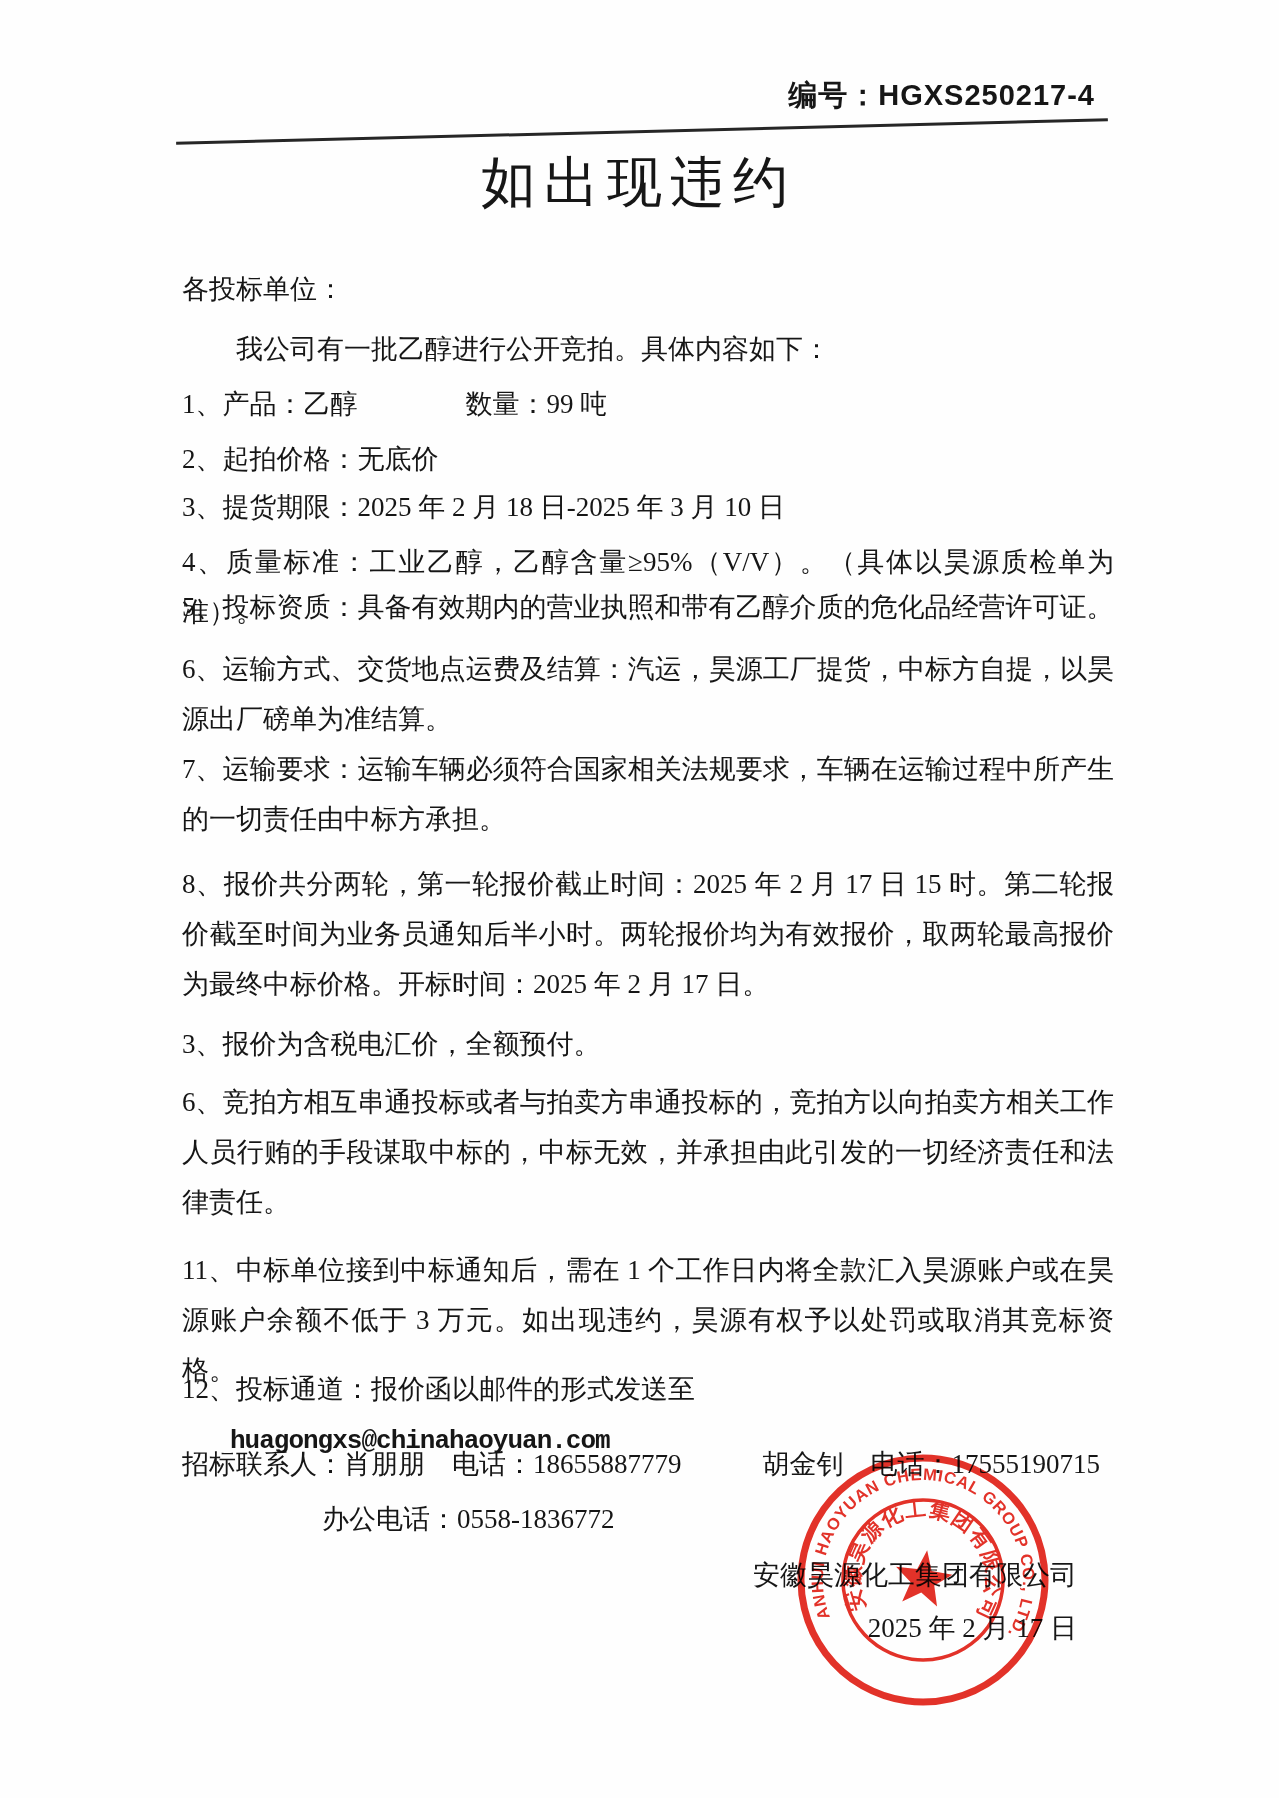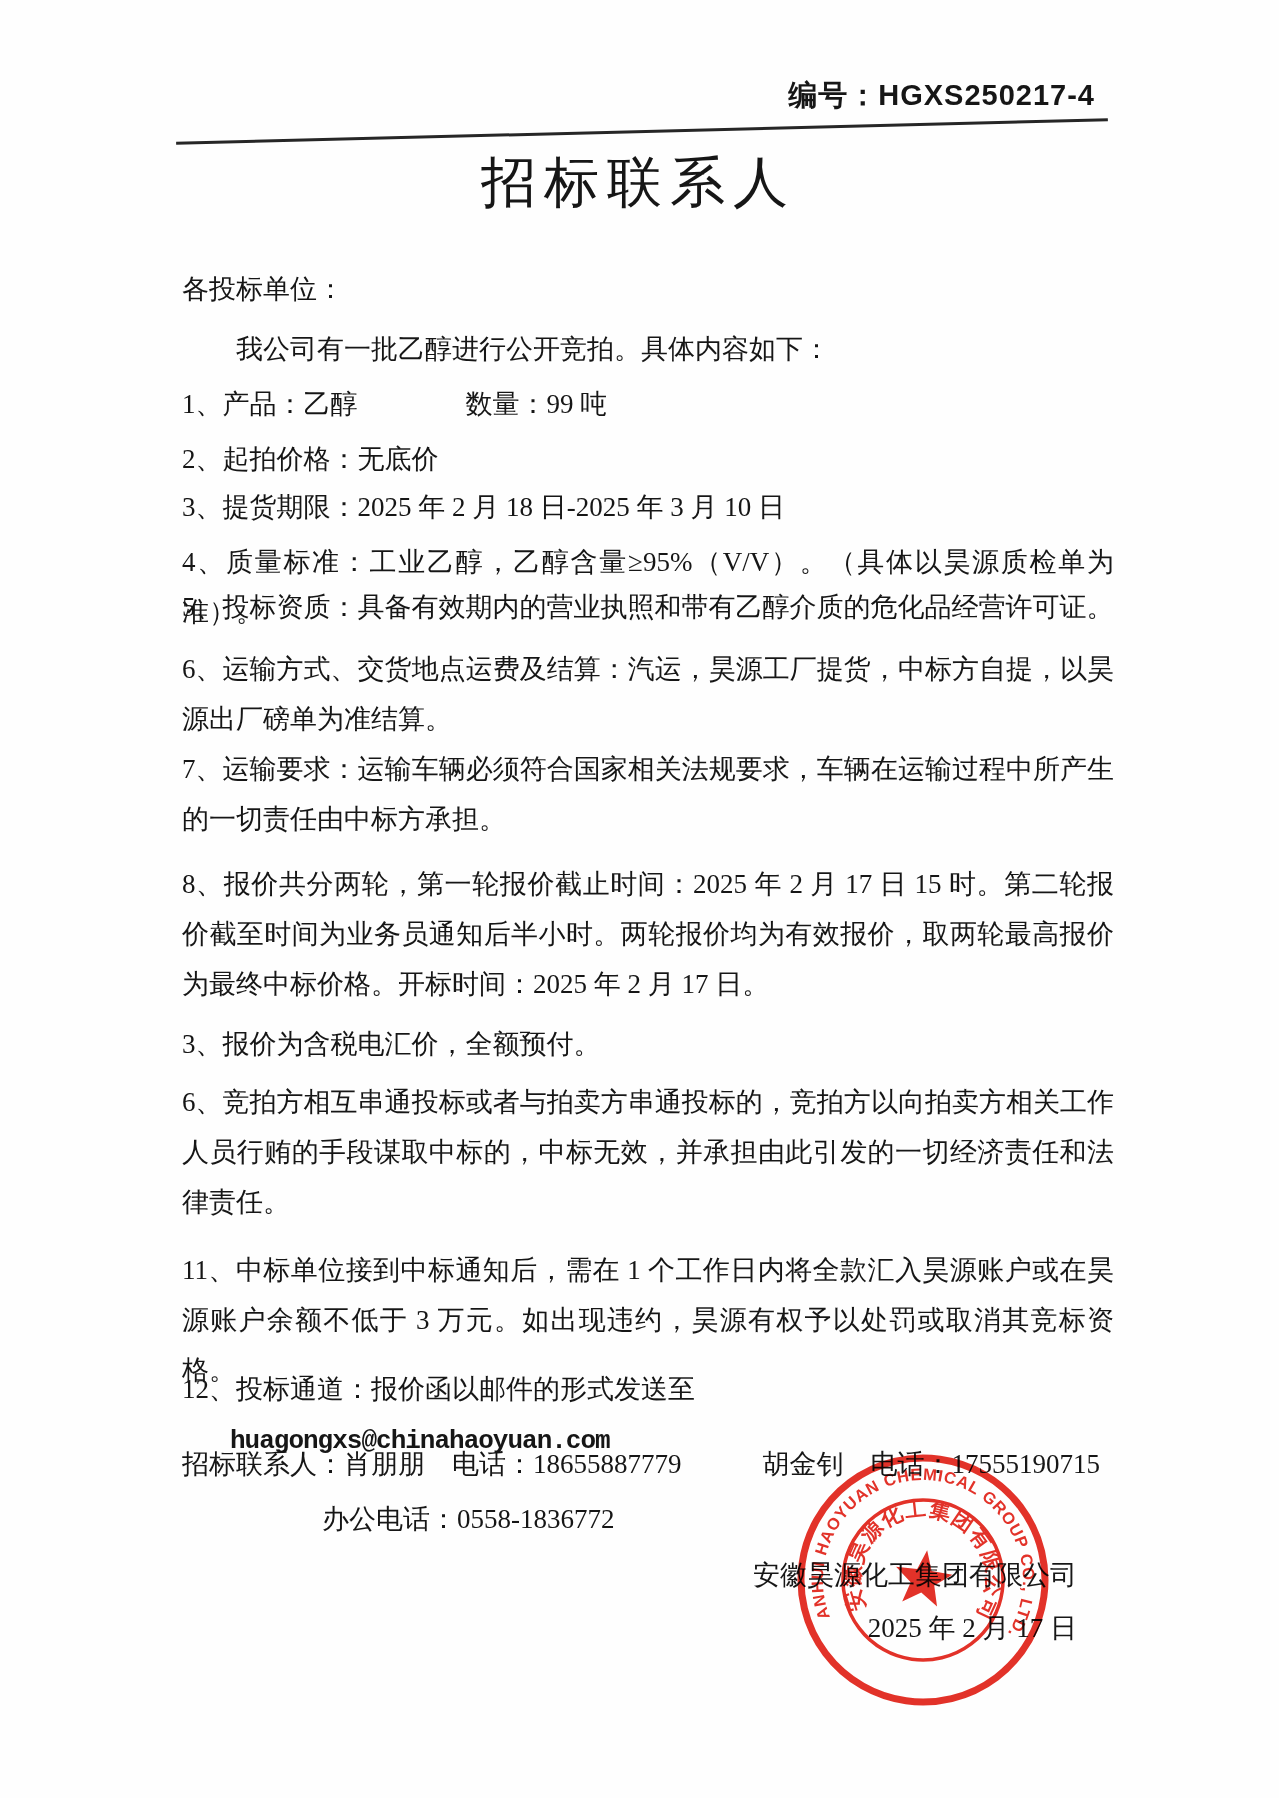--- a/index.html
+++ b/index.html
@@ -81,21 +81,21 @@
     font-weight: 600;
   }
 </style>
 </head>
 <body>
 
 <div class="page">
 
   <div class="doc-number">编号：HGXS250217-4</div>
   <div class="header-rule"></div>
-  <h1 class="title">招标联系人</h1>
+  <h1 class="title">如出现违约</h1>
 
   <div class="para no-justify" style="top:264px">各投标单位：</div>
   <div class="para intro" style="top:324px">我公司有一批乙醇进行公开竞拍。具体内容如下：</div>
 
   <div class="para" style="top:379px">1、产品：乙醇　　　　数量：99 吨</div>
   <div class="para" style="top:434px">2、起拍价格：无底价</div>
   <div class="para" style="top:482px">3、提货期限：2025 年 2 月 18 日-2025 年 3 月 10 日</div>
   <div class="para" style="top:537px">4、质量标准：工业乙醇，乙醇含量≥95%（V/V）。（具体以昊源质检单为准）。</div>
   <div class="para" style="top:582px">5、投标资质：具备有效期内的营业执照和带有乙醇介质的危化品经营许可证。</div>
   <div class="para" style="top:644px">6、运输方式、交货地点运费及结算：汽运，昊源工厂提货，中标方自提，以昊源出厂磅单为准结算。</div>

